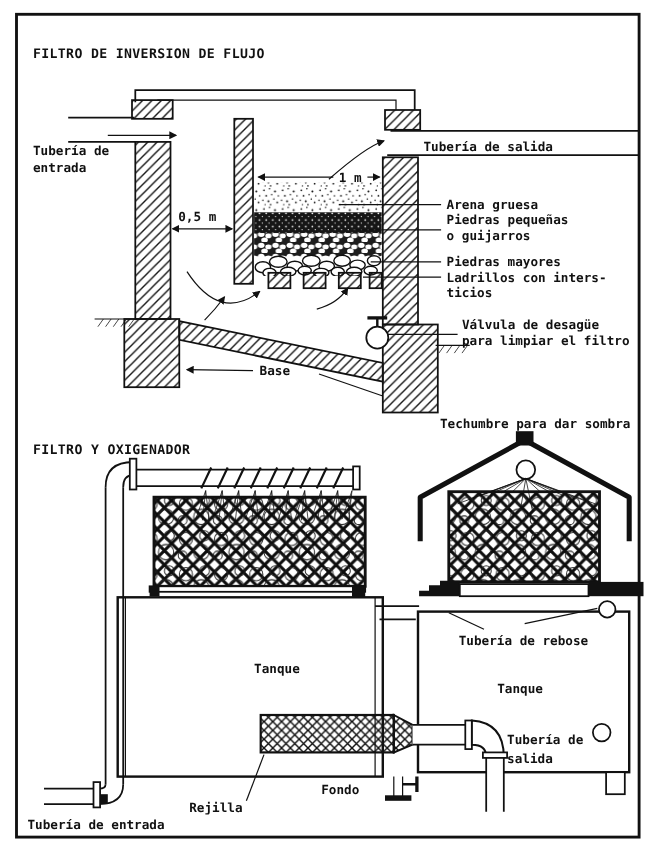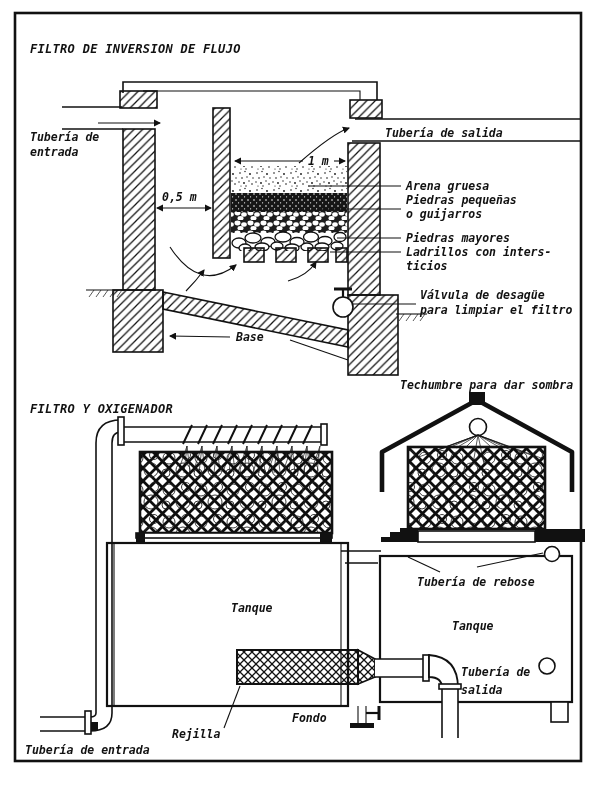--- a/index.html
+++ b/index.html
@@ -1,16 +1,16 @@
 <!DOCTYPE html>
 <html><head>
 <meta charset="utf-8">
 <style>
   html,body{margin:0;padding:0;background:#ffffff;}
-  .sheet{position:relative;width:600px;height:786px;background:#ffffff;overflow:hidden;font-style:italic;}
+  .sheet{position:relative;width:600px;height:786px;background:#ffffff;overflow:hidden;}
   svg{display:block;}
   text{fill:#111;font-family:"DejaVu Sans Mono","Liberation Mono",monospace;font-weight:600;font-size:11.5px;}
   text.title{font-size:12px;letter-spacing:.3px;}
   .ln{stroke:#111;stroke-width:1.6;fill:none;}
   .thin{stroke:#111;stroke-width:1.1;fill:none;}
   .hair{stroke:#111;stroke-width:0.7;fill:none;}
   .thick{stroke:#111;stroke-width:2.2;fill:none;}
   .hrect{fill:url(#hatchP);stroke:#111;stroke-width:1.6;}
   .white{fill:#fff;stroke:#111;stroke-width:1.6;}
 </style>

